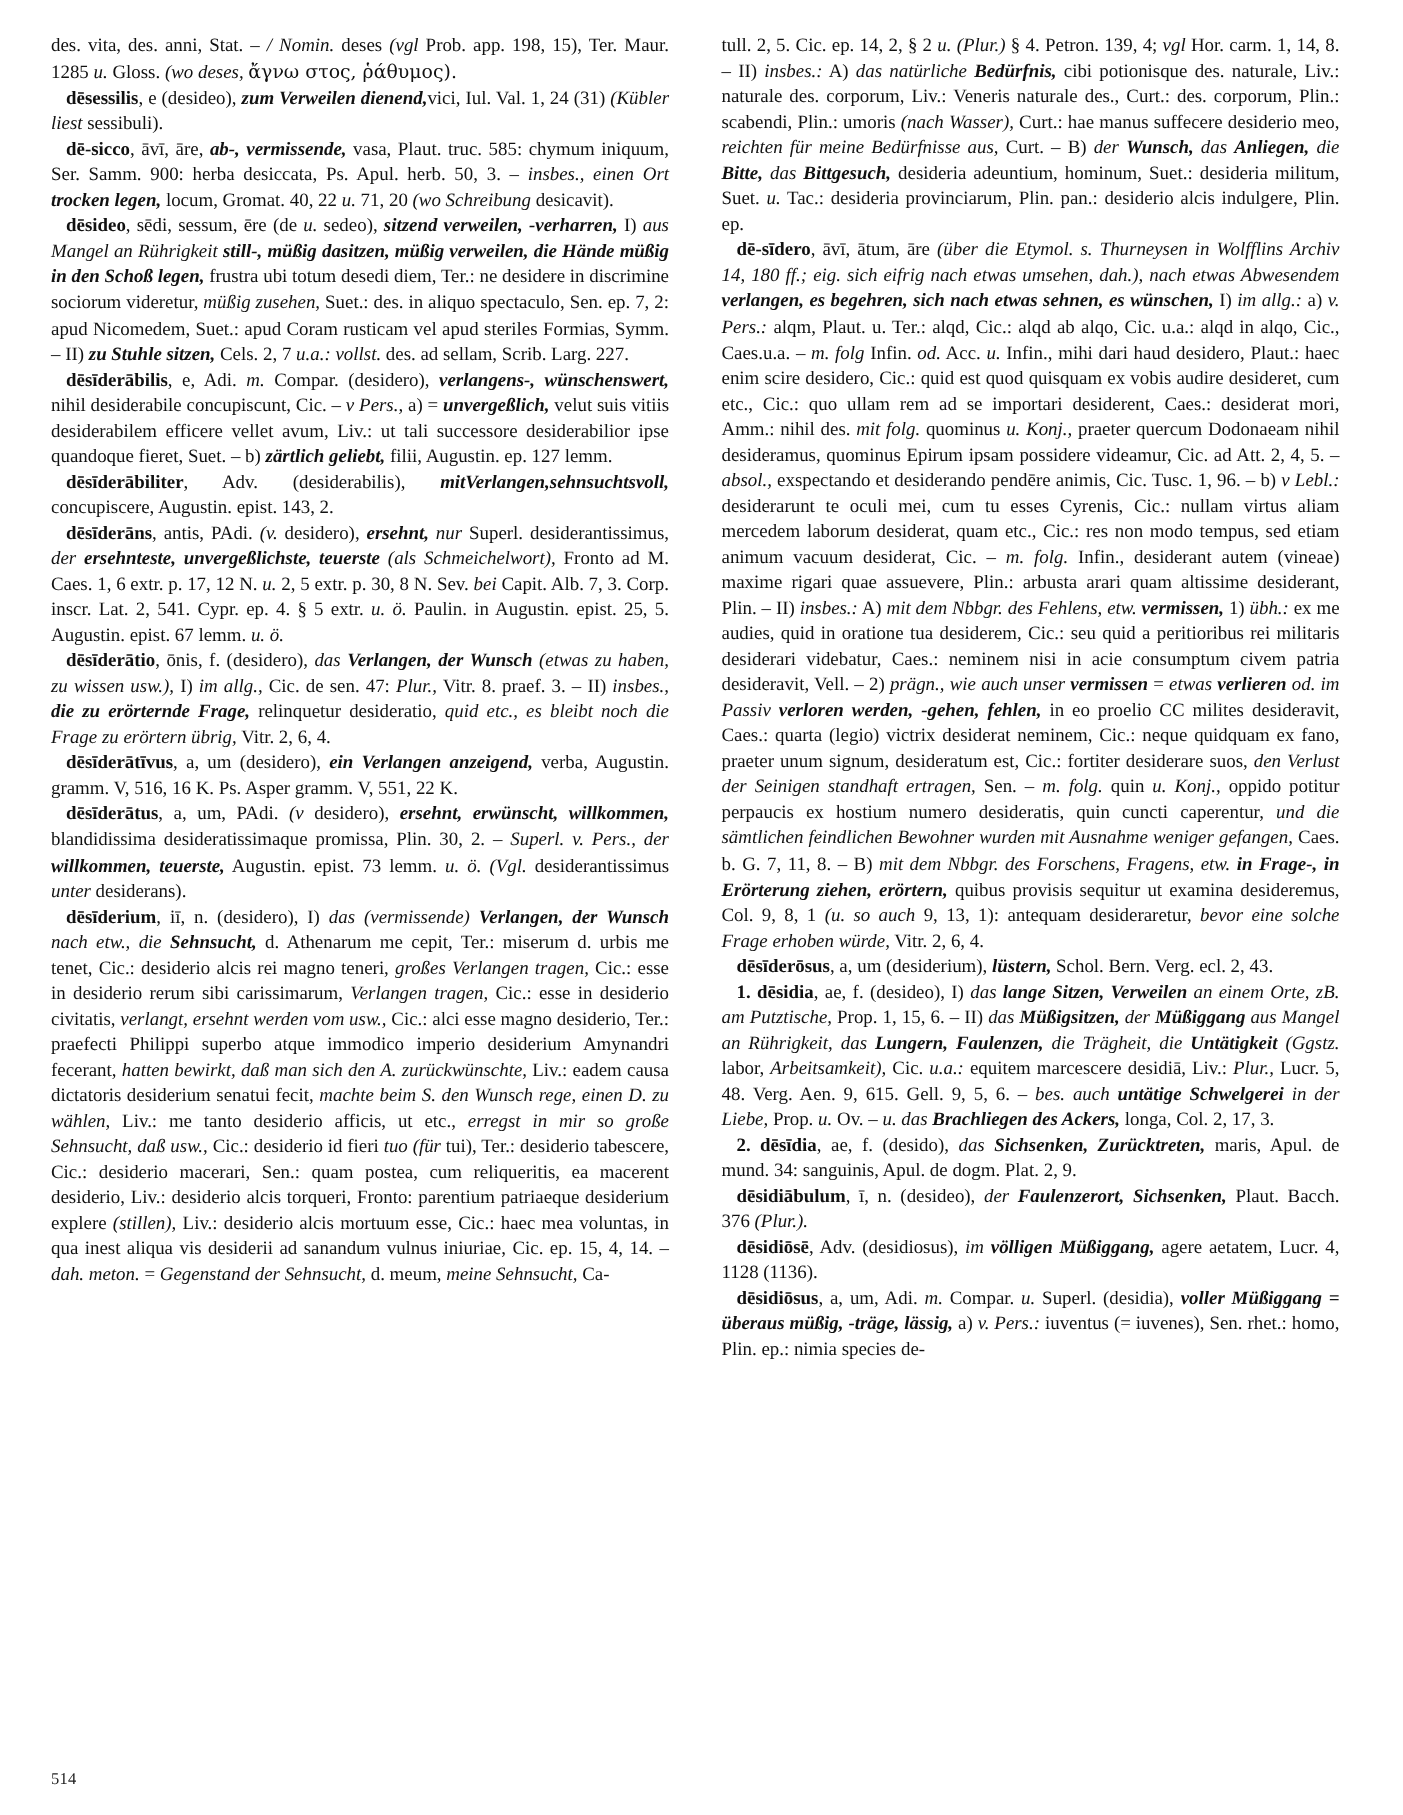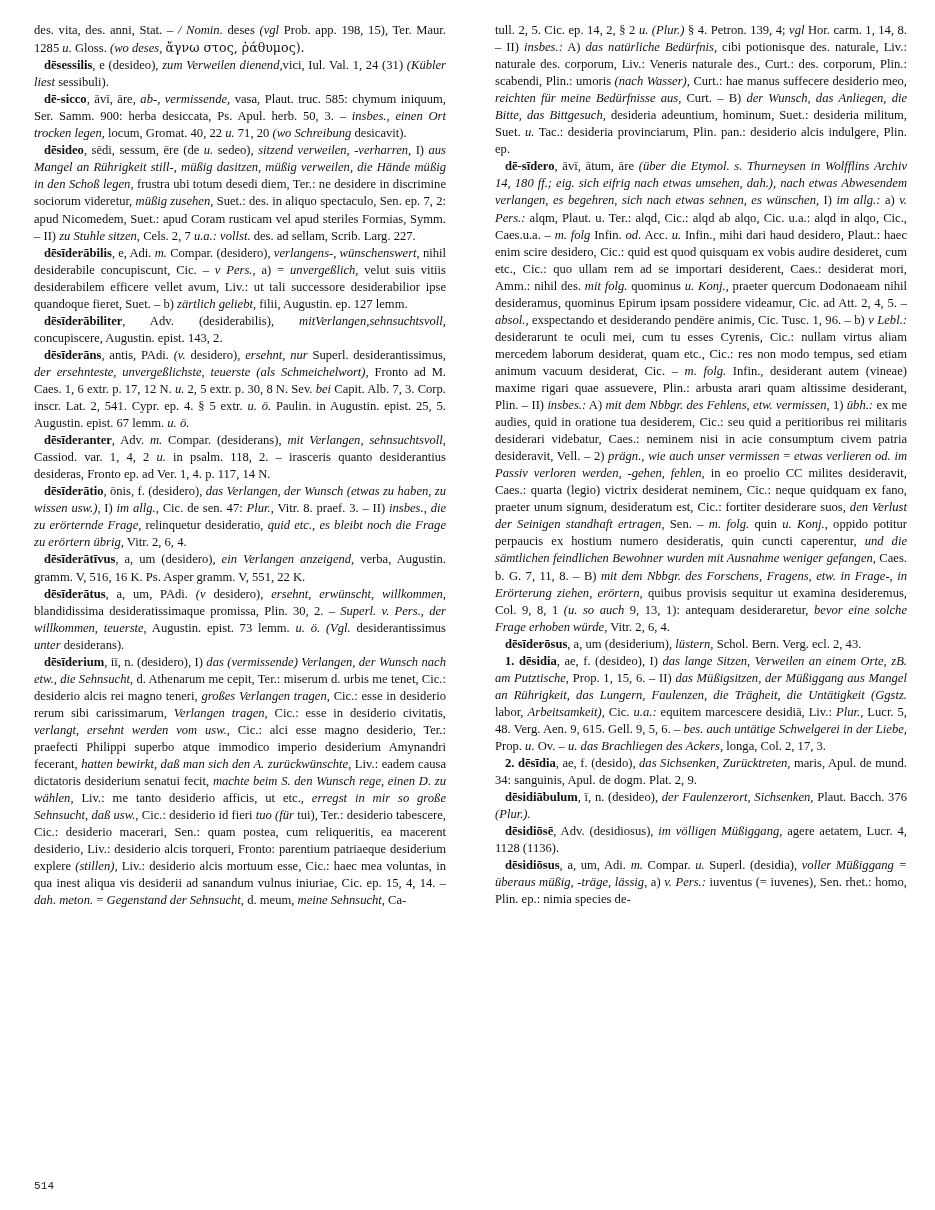--- a/index.html
+++ b/index.html
@@ -10,21 +10,21 @@
   }
   body {
     font-family: "Liberation Serif", "DejaVu Serif", serif;
     color: #111111;
   }
   .page {
     position: relative;
     width: 935px;
     height: 1210px;
     box-sizing: border-box;
-    padding: 22px 28px 0 34px;
+    padding: 22px 42px 0 34px;
     background: #ffffff;
     overflow: hidden;
   }
   .columns {
     display: flex;
     flex-direction: row;
     justify-content: space-between;
     align-items: flex-start;
     height: 1120px;
   }
@@ -48,53 +48,51 @@
   .hw {
     font-weight: bold;
   }
   i, .it {
     font-style: italic;
   }
   b, .bd {
     font-weight: bold;
   }
   .bi {
-    font-weight: normal;
+    font-weight: bold;
     font-style: italic;
     margin-top: 12px;
   }
   .gk {
     font-family: "DejaVu Serif", serif;
   }
   .folio {
     position: absolute;
     left: 34px;
     bottom: 18px;
     font-size: 11px;
     color: #222;
     letter-spacing: 0.2px;
-    font-family: Liberation Mono, monospace;
   }
 </style>
 </head>
 <body>
 
 <div class="page">
 
   <div class="columns">
 
     <div class="column" id="col-left">
         <p class="entry cont">des. vita, des. anni, Stat. <i>– / Nomin.</i> deses <i>(vgl</i> Prob. app. 198, 15), Ter. Maur. 1285 <i>u.</i> Gloss. <i>(wo deses,</i> <span class="gk">ἄγνω στος, ῥάθυμος).</span></p>
         <p class="entry"><b class="hw">dēsessilis</b>, e (desideo), <b class="bi">zum Verweilen dienend,</b>vici, Iul. Val. 1, 24 (31) <i>(Kübler liest</i> sessibuli).</p>
         <p class="entry"><b class="hw">dē-sicco</b>, āvī, āre, <b class="bi">ab-, vermissende,</b> vasa, Plaut. truc. 585: chymum iniquum, Ser. Samm. 900: herba desiccata, Ps. Apul. herb. 50, 3. <i>– insbes., einen Ort</i> <b class="bi">trocken legen,</b> locum, Gromat. 40, 22 <i>u.</i> 71, 20 <i>(wo Schreibung</i> desicavit).</p>
         <p class="entry"><b class="hw">dēsideo</b>, sēdi, sessum, ēre (de <i>u.</i> sedeo), <b class="bi">sitzend verweilen, -verharren,</b> I) <i>aus Mangel an Rührigkeit</i> <b class="bi">still-, müßig dasitzen, müßig verweilen, die Hände müßig in den Schoß legen,</b> frustra ubi totum desedi diem, Ter.: ne desidere in discrimine sociorum videretur, <i>müßig zusehen,</i> Suet.: des. in aliquo spectaculo, Sen. ep. 7, 2: apud Nicomedem, Suet.: apud Coram rusticam vel apud steriles Formias, Symm. – II) <b class="bi">zu Stuhle sitzen,</b> Cels. 2, 7 <i>u.a.: vollst.</i> des. ad sellam, Scrib. Larg. 227.</p>
         <p class="entry"><b class="hw">dēsīderābilis</b>, e, Adi. <i>m.</i> Compar. (desidero), <b class="bi">verlangens-, wünschenswert,</b> nihil desiderabile concupiscunt, Cic. <i>– v Pers.,</i> a) = <b class="bi">unvergeßlich,</b> velut suis vitiis desiderabilem efficere vellet avum, Liv.: ut tali successore desiderabilior ipse quandoque fieret, Suet. – b) <b class="bi">zärtlich geliebt,</b> filii, Augustin. ep. 127 lemm.</p>
         <p class="entry"><b class="hw">dēsīderābiliter</b>, Adv. (desiderabilis), <b class="bi">mitVerlangen,sehnsuchtsvoll,</b> concupiscere, Augustin. epist. 143, 2.</p>
         <p class="entry"><b class="hw">dēsīderāns</b>, antis, PAdi. <i>(v.</i> desidero), <b class="bi">ersehnt,</b> <i>nur</i> Superl. desiderantissimus, <i>der</i> <b class="bi">ersehnteste, unvergeßlichste, teuerste</b> <i>(als Schmeichelwort),</i> Fronto ad M. Caes. 1, 6 extr. p. 17, 12 N. <i>u.</i> 2, 5 extr. p. 30, 8 N. Sev. <i>bei</i> Capit. Alb. 7, 3. Corp. inscr. Lat. 2, 541. Cypr. ep. 4. § 5 extr. <i>u. ö.</i> Paulin. in Augustin. epist. 25, 5. Augustin. epist. 67 lemm. <i>u. ö.</i></p>
-        <p class="entry"><b class="hw">dēsīderanter</b>, Adv. <i>m.</i> Compar. (desiderans), <b class="bi">mit Verlangen, sehnsuchtsvoll,</b> Cassiod. var. 1, 4, 2 <i>u.</i> in psalm. 118, 2. – irasceris quanto desiderantius desideras, Fronto ep. ad Ver. 1, 4. p. 117, 14 N.</p>
         <p class="entry"><b class="hw">dēsīderātio</b>, ōnis, f. (desidero), <i>das</i> <b class="bi">Verlangen, der Wunsch</b> <i>(etwas zu haben, zu wissen usw.),</i> I) <i>im allg.,</i> Cic. de sen. 47: <i>Plur.,</i> Vitr. 8. praef. 3. – II) <i>insbes.,</i> <b class="bi">die zu erörternde Frage,</b> relinquetur desideratio, <i>quid etc., es bleibt noch die Frage zu erörtern übrig,</i> Vitr. 2, 6, 4.</p>
         <p class="entry"><b class="hw">dēsīderātīvus</b>, a, um (desidero), <b class="bi">ein Verlangen anzeigend,</b> verba, Augustin. gramm. V, 516, 16 K. Ps. Asper gramm. V, 551, 22 K.</p>
         <p class="entry"><b class="hw">dēsīderātus</b>, a, um, PAdi. <i>(v</i> desidero), <b class="bi">ersehnt, erwünscht, willkommen,</b> blandidissima desideratissimaque promissa, Plin. 30, 2. – <i>Superl. v. Pers., der</i> <b class="bi">willkommen, teuerste,</b> Augustin. epist. 73 lemm. <i>u. ö. (Vgl.</i> desiderantissimus <i>unter</i> desiderans).</p>
         <p class="entry"><b class="hw">dēsīderium</b>, iī, n. (desidero), I) <i>das (vermissende)</i> <b class="bi">Verlangen, der Wunsch</b> <i>nach etw., die</i> <b class="bi">Sehnsucht,</b> d. Athenarum me cepit, Ter.: miserum d. urbis me tenet, Cic.: desiderio alcis rei magno teneri, <i>großes Verlangen tragen,</i> Cic.: esse in desiderio rerum sibi carissimarum, <i>Verlangen tragen,</i> Cic.: esse in desiderio civitatis, <i>verlangt, ersehnt werden vom usw.,</i> Cic.: alci esse magno desiderio, Ter.: praefecti Philippi superbo atque immodico imperio desiderium Amynandri fecerant, <i>hatten bewirkt, daß man sich den A. zurückwünschte,</i> Liv.: eadem causa dictatoris desiderium senatui fecit, <i>machte beim S. den Wunsch rege, einen D. zu wählen,</i> Liv.: me tanto desiderio afficis, ut etc., <i>erregst in mir so große Sehnsucht, daß usw.,</i> Cic.: desiderio id fieri <i>tuo (für</i> tui), Ter.: desiderio tabescere, Cic.: desiderio macerari, Sen.: quam postea, cum reliqueritis, ea macerent desiderio, Liv.: desiderio alcis torqueri, Fronto: parentium patriaeque desiderium explere <i>(stillen),</i> Liv.: desiderio alcis mortuum esse, Cic.: haec mea voluntas, in qua inest aliqua vis desiderii ad sanandum vulnus iniuriae, Cic. ep. 15, 4, 14. <i>– dah. meton.</i> = <i>Gegenstand der Sehnsucht,</i> d. meum, <i>meine Sehnsucht,</i> Ca-</p>
       </div>
 
     <div class="column" id="col-right">
         <p class="entry cont">tull. 2, 5. Cic. ep. 14, 2, § 2 <i>u. (Plur.)</i> § 4. Petron. 139, 4; <i>vgl</i> Hor. carm. 1, 14, 8. – II) <i>insbes.:</i> A) <i>das natürliche</i> <b class="bi">Bedürfnis,</b> cibi potionisque des. naturale, Liv.: naturale des. corporum, Liv.: Veneris naturale des., Curt.: des. corporum, Plin.: scabendi, Plin.: umoris <i>(nach Wasser),</i> Curt.: hae manus suffecere desiderio meo, <i>reichten für meine Bedürfnisse aus,</i> Curt. – B) <i>der</i> <b class="bi">Wunsch,</b> <i>das</i> <b class="bi">Anliegen,</b> <i>die</i> <b class="bi">Bitte,</b> <i>das</i> <b class="bi">Bittgesuch,</b> desideria adeuntium, hominum, Suet.: desideria militum, Suet. <i>u.</i> Tac.: desideria provinciarum, Plin. pan.: desiderio alcis indulgere, Plin. ep.</p>
         <p class="entry"><b class="hw">dē-sīdero</b>, āvī, ātum, āre <i>(über die Etymol. s. Thurneysen in Wolfflins Archiv 14, 180 ff.; eig. sich eifrig nach etwas umsehen, dah.), nach etwas Abwesendem</i> <b class="bi">verlangen, es begehren, sich nach etwas sehnen, es wünschen,</b> I) <i>im allg.:</i> a) <i>v. Pers.:</i> alqm, Plaut. u. Ter.: alqd, Cic.: alqd ab alqo, Cic. u.a.: alqd in alqo, Cic., Caes.u.a. – <i>m. folg</i> Infin. <i>od.</i> Acc. <i>u.</i> Infin., mihi dari haud desidero, Plaut.: haec enim scire desidero, Cic.: quid est quod quisquam ex vobis audire desideret, cum etc., Cic.: quo ullam rem ad se importari desiderent, Caes.: desiderat mori, Amm.: nihil des. <i>mit folg.</i> quominus <i>u. Konj.,</i> praeter quercum Dodonaeam nihil desideramus, quominus Epirum ipsam possidere videamur, Cic. ad Att. 2, 4, 5. <i>– absol.,</i> exspectando et desiderando pendēre animis, Cic. Tusc. 1, 96. – b) <i>v Lebl.:</i> desiderarunt te oculi mei, cum tu esses Cyrenis, Cic.: nullam virtus aliam mercedem laborum desiderat, quam etc., Cic.: res non modo tempus, sed etiam animum vacuum desiderat, Cic. <i>– m. folg.</i> Infin., desiderant autem (vineae) maxime rigari quae assuevere, Plin.: arbusta arari quam altissime desiderant, Plin. <i>–</i> II) <i>insbes.:</i> A) <i>mit dem Nbbgr. des Fehlens, etw.</i> <b class="bi">vermissen,</b> 1) <i>übh.:</i> ex me audies, quid in oratione tua desiderem, Cic.: seu quid a peritioribus rei militaris desiderari videbatur, Caes.: neminem nisi in acie consumptum civem patria desideravit, Vell. – 2) <i>prägn., wie auch unser</i> <b class="bi">vermissen</b> = <i>etwas</i> <b class="bi">verlieren</b> <i>od. im Passiv</i> <b class="bi">verloren werden, -gehen, fehlen,</b> in eo proelio CC milites desideravit, Caes.: quarta (legio) victrix desiderat neminem, Cic.: neque quidquam ex fano, praeter unum signum, desideratum est, Cic.: fortiter desiderare suos, <i>den Verlust der Seinigen standhaft ertragen,</i> Sen. <i>– m. folg.</i> quin <i>u. Konj.,</i> oppido potitur perpaucis ex hostium numero desideratis, quin cuncti caperentur, <i>und die sämtlichen feindlichen Bewohner wurden mit Ausnahme weniger gefangen,</i> Caes. b. G. 7, 11, 8. – B) <i>mit dem Nbbgr. des Forschens, Fragens, etw.</i> <b class="bi">in Frage-, in Erörterung ziehen, erörtern,</b> quibus provisis sequitur ut examina desideremus, Col. 9, 8, 1 <i>(u. so auch</i> 9, 13, 1): antequam desideraretur, <i>bevor eine solche Frage erhoben würde,</i> Vitr. 2, 6, 4.</p>
         <p class="entry"><b class="hw">dēsīderōsus</b>, a, um (desiderium), <b class="bi">lüstern,</b> Schol. Bern. Verg. ecl. 2, 43.</p>

